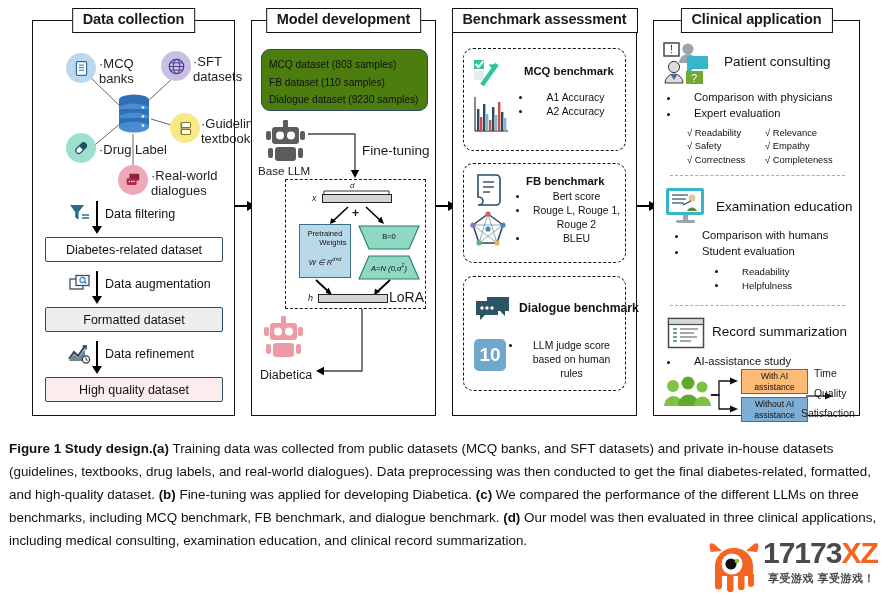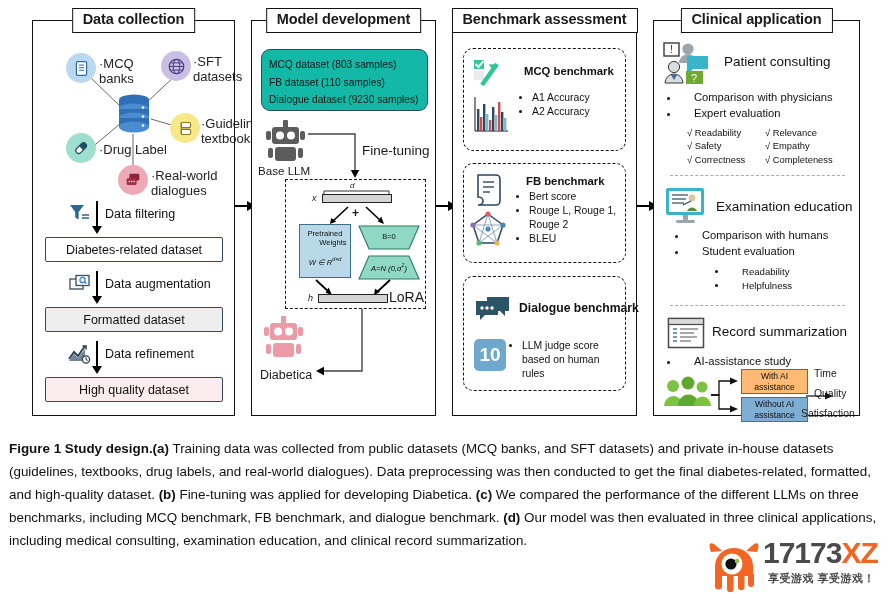--- a/index.html
+++ b/index.html
@@ -16,21 +16,21 @@
   .col{position:absolute;top:14px;border:1.6px solid #111;background:#fff;box-sizing:border-box;}
   .col-hdr{
     position:absolute;top:-13px;left:50%;transform:translateX(-50%);
     background:#fff;border:1.4px solid #111;padding:3px 10px 4px;
     font-weight:bold;font-size:14.5px;white-space:nowrap;line-height:1.1;
     letter-spacing:-.1px;
   }
 
   #col1{left:18px;width:203px;height:396px;}
   #col2{left:237px;width:185px;height:396px;}
-  #col3{left:438px;width:185px;height:396px;}
+  #col3{left:438px;width:185px;height:396px;text-align:center;}
   #col4{left:639px;width:207px;height:396px;}
 
   
   .connector{position:absolute;height:2px;background:#000;top:199px;}
   .connector .head{
     position:absolute;right:-1px;top:-4px;width:0;height:0;
     border-left:9px solid #000;border-top:5px solid transparent;border-bottom:5px solid transparent;
   }
   #conn1{left:221px;width:20px;}
   #conn2{left:422px;width:20px;}
@@ -51,21 +51,21 @@
 
   
   .node-circle{
     position:absolute;border-radius:50%;display:flex;align-items:center;justify-content:center;
   }
   .node-lbl{position:absolute;font-size:13px;color:#222;line-height:1.12;white-space:nowrap;}
 
   
   .samples-box{
     position:absolute;left:9px;top:28px;width:167px;height:62px;
-    border:1.4px solid #2e4a62;border-radius:9px;background:#14b8a6;
+    border:1.4px solid #2e4a62;border-radius:9px;background:#4d7c0f;
     box-sizing:border-box;padding:6px 7px 0;font-size:10.2px;line-height:1.72;color:#111;
   }
   .lora-box{
     position:absolute;left:33px;top:158px;width:141px;height:130px;
     border:1.7px dashed #111;box-sizing:border-box;background:#fff;
   }
   .bar{position:absolute;background:#d4d4d4;border:1.1px solid #222;box-sizing:border-box;}
   .lora-txt{position:absolute;font-size:7.6px;color:#111;text-align:center;line-height:1.25;}
 
   

